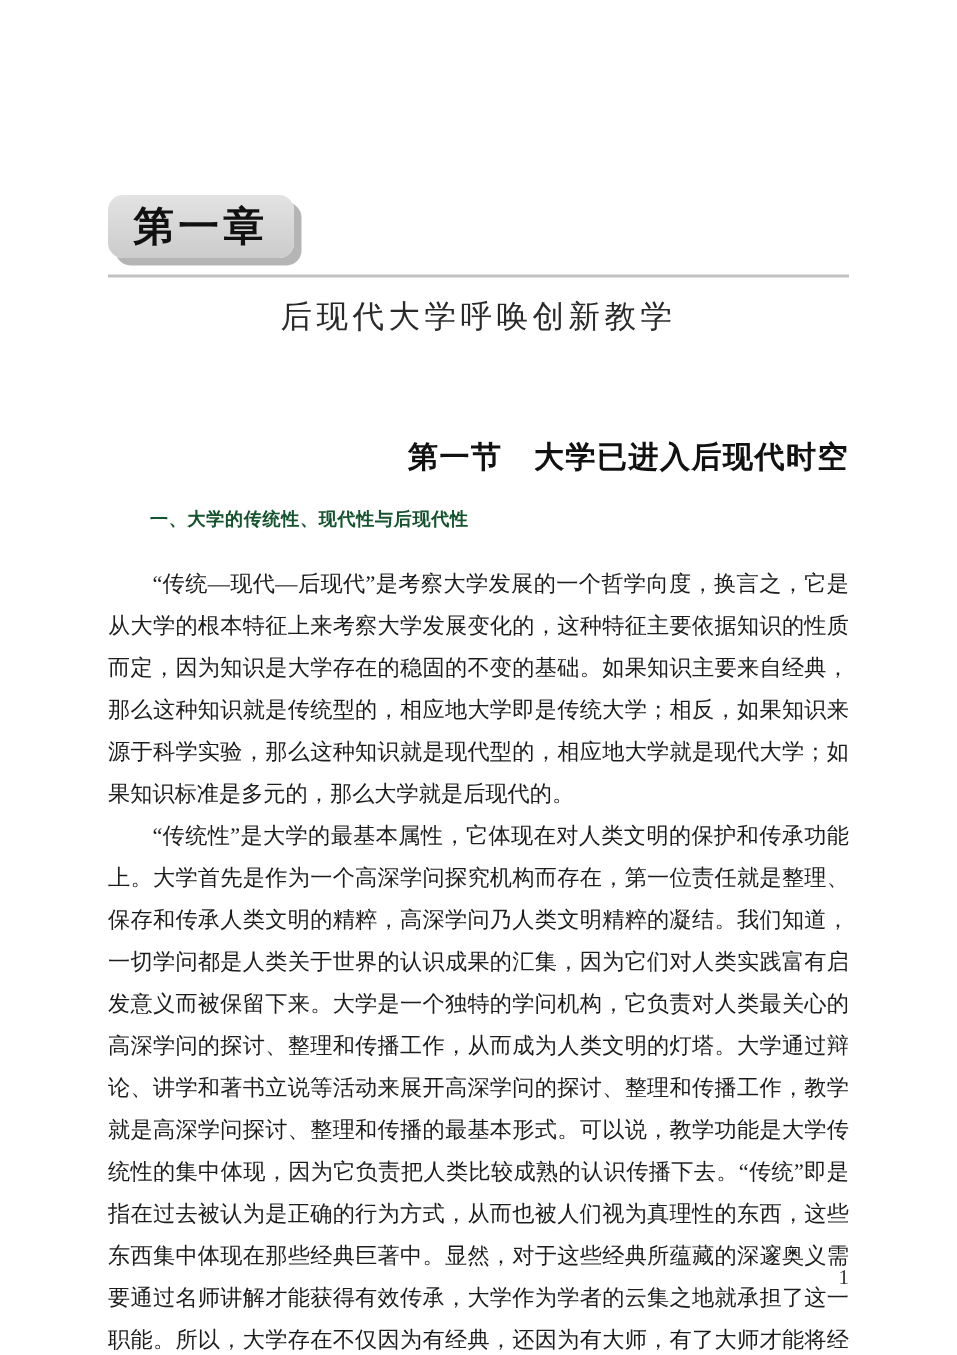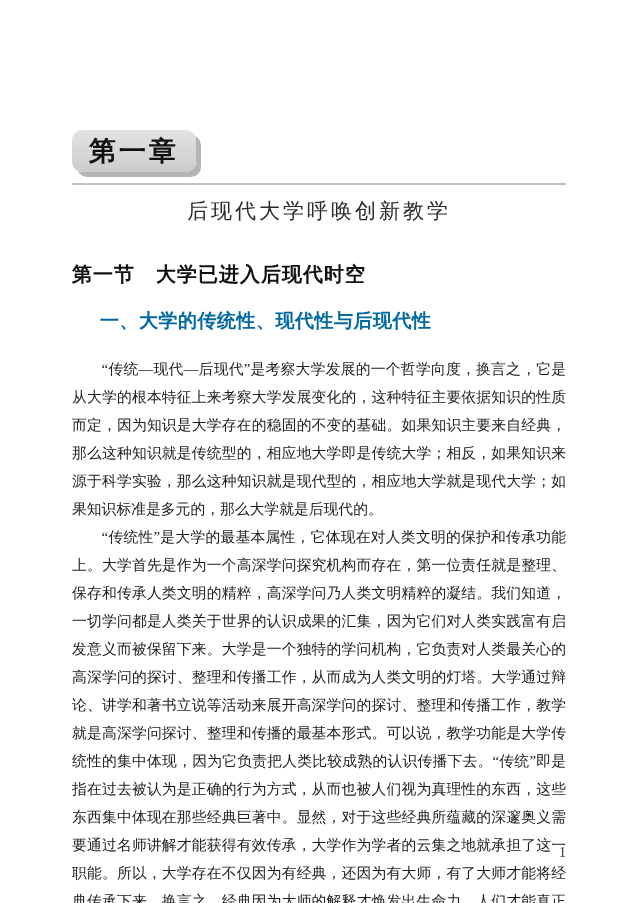--- a/index.html
+++ b/index.html
@@ -45,36 +45,36 @@
   }
   .chapter-subtitle {
     margin-top: 12px;
     text-align: center;
     font-size: 21px;
     letter-spacing: 3px;
     color: #2a2a2a;
     font-family: Liberation Serif, serif;
   }
   .section-title {
-    margin-top: 36px;
-    text-align: left;
+    margin-top: 66px;
+    text-align: right;
     font-family: "Liberation Sans", "DejaVu Sans", sans-serif;
     font-weight: bold;
     font-size: 20px;
     letter-spacing: 1px;
     color: #111111;
   }
   .subsection-title {
     margin-top: 20px;
     padding-left: 28px;
     font-family: "Liberation Sans", "DejaVu Sans", sans-serif;
     font-weight: bold;
-    font-size: 19px;
+    font-size: 12px;
     letter-spacing: 0.5px;
-    color: #0369a1;
+    color: #14532d;
   }
   .body-text {
     margin-top: 21px;
   }
   .body-text p {
     margin: 0;
     font-size: 14.8px;
     line-height: 28px;
     text-align: justify;
     text-indent: 2em;

